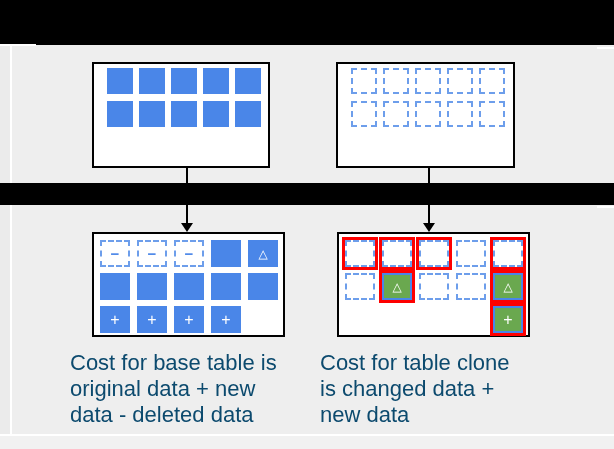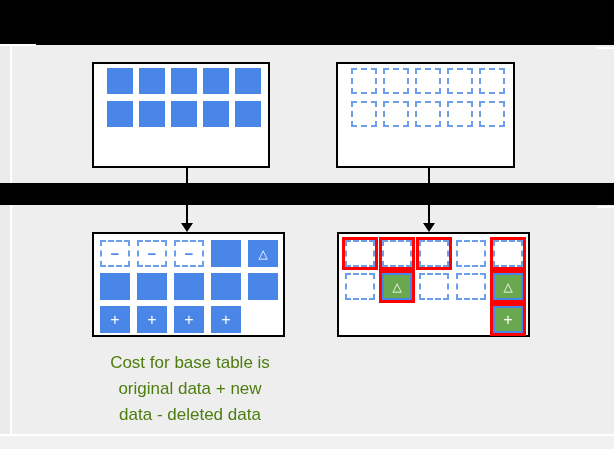--- a/index.html
+++ b/index.html
@@ -45,22 +45,22 @@
   .empty{visibility:hidden;}
 
   .arrow-stem{position:absolute;width:2px;background:#000;}
   #arrow-left-stem{left:186px;top:168px;height:56px;}
   #arrow-right-stem{left:428px;top:168px;height:56px;}
   .arrow-head{position:absolute;width:0;height:0;
     border-left:6px solid transparent;border-right:6px solid transparent;border-top:9px solid #000;}
   #arrow-left-head{left:181px;top:223px;}
   #arrow-right-head{left:423px;top:223px;}
 
-  .caption{position:absolute;color:#4d7c0f;font-size:17px;line-height:26px;
-    text-align:center;white-space:pre-line;}
+  .caption{position:absolute;color:#0c4a6e;font-size:22px;line-height:26px;
+    text-align:left;white-space:pre-line;}
   #caption-left{left:70px;top:350px;width:240px;}
   #caption-right{left:320px;top:350px;width:230px;}
 </style>
 </head>
 <body>
 
 <div id="stage">
   <div id="top-bar" class="bar"></div>
   <div id="left-strip"></div>
   <div id="bottom-strip"></div>
@@ -140,13 +140,16 @@
         <div class="cell empty"></div>
         <div class="cell empty"></div>
         <div class="cell empty"></div>
         <div class="cell green-plus">+</div>
       </div>
   </div>
 
   <div id="caption-left" class="caption">Cost for base table is
 original data + new
 data - deleted data</div>
+  <div id="caption-right" class="caption">Cost for table clone
+is changed data +
+new data</div>
 </div>
 
 </body></html>

